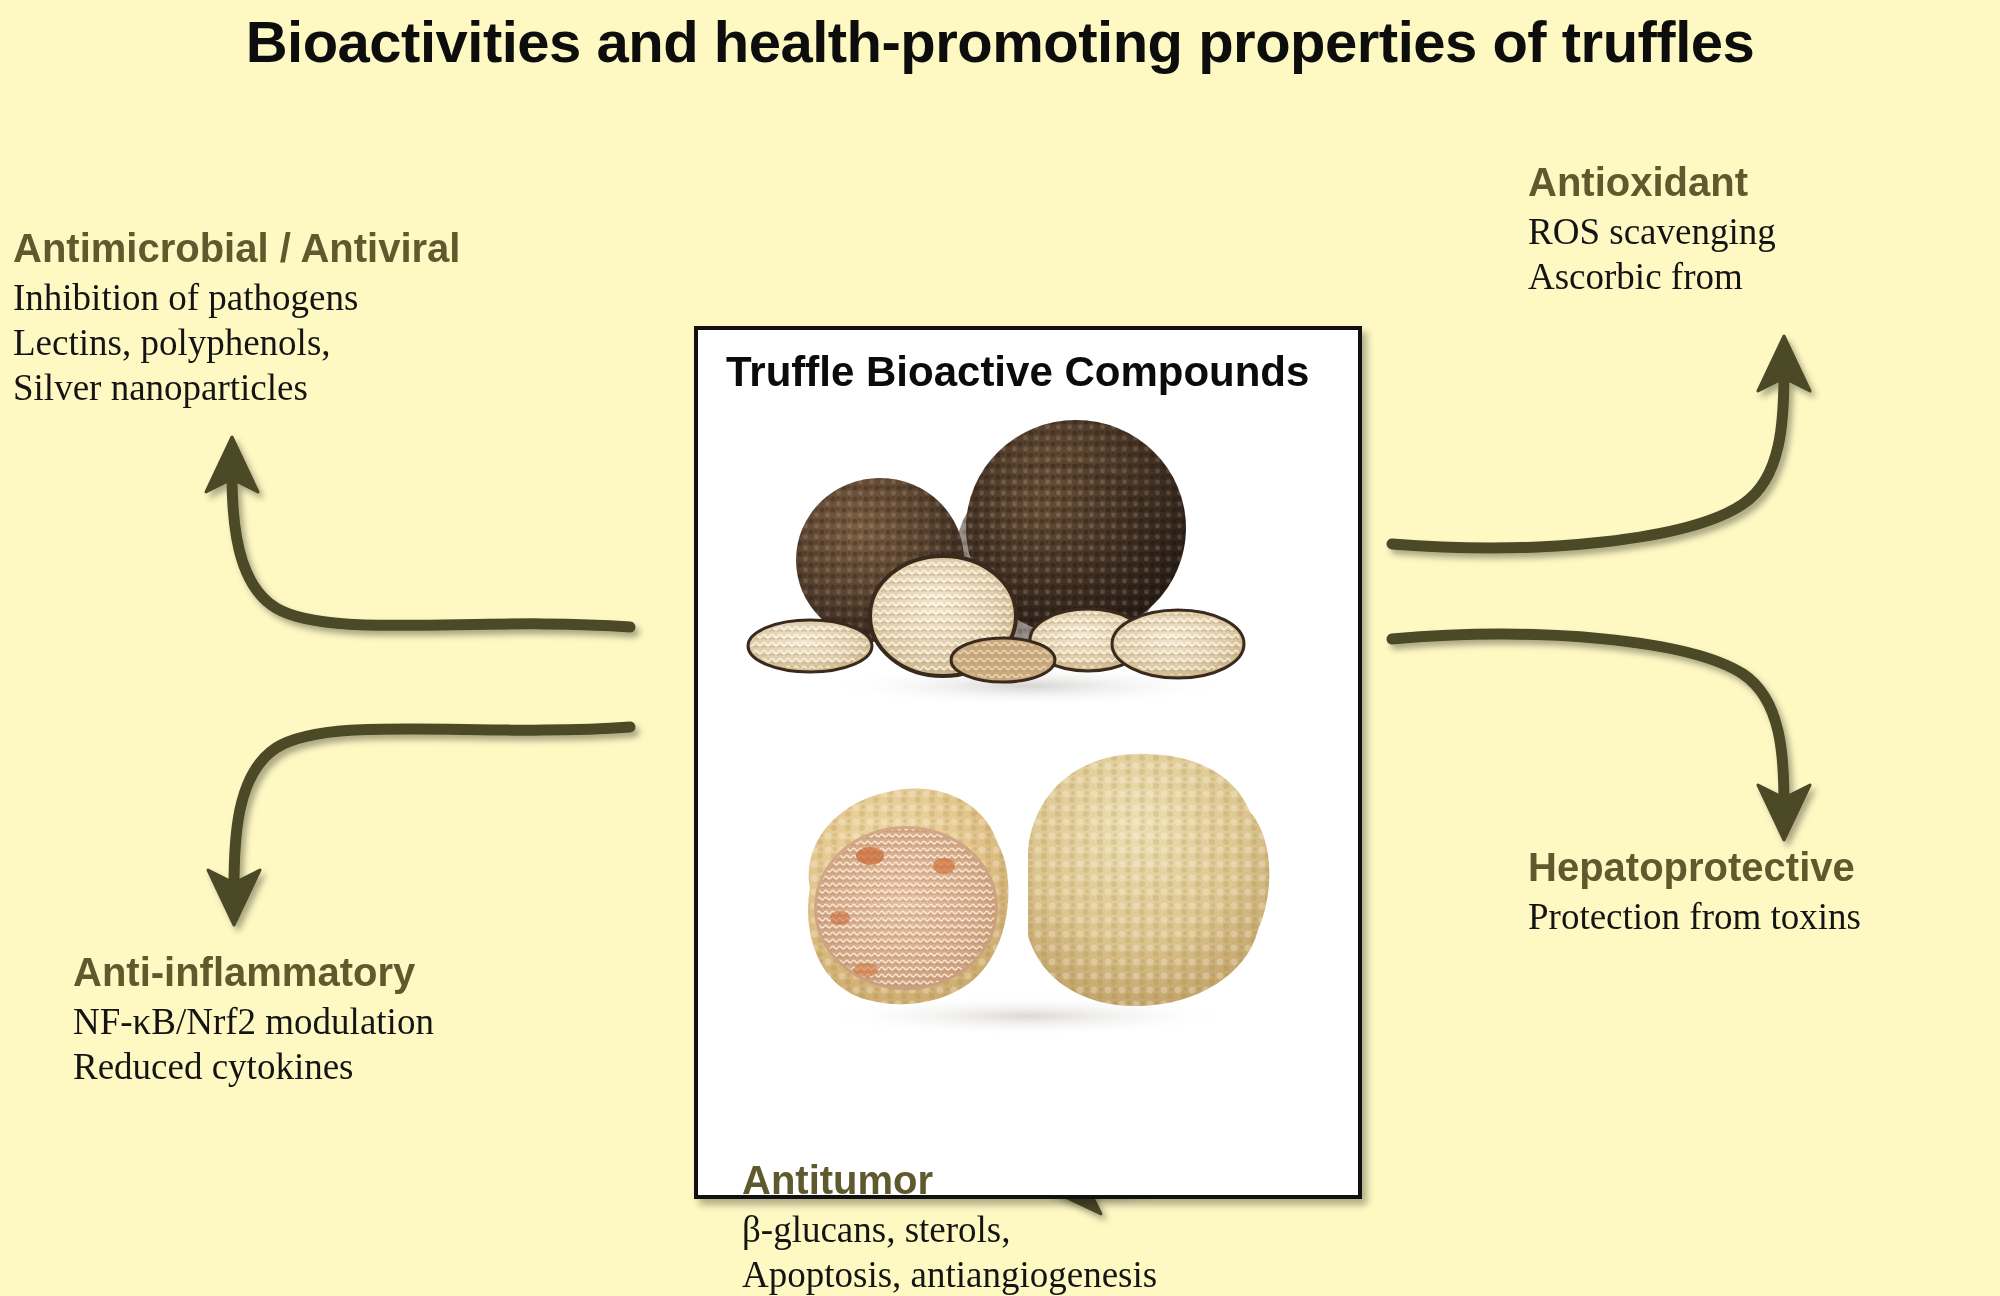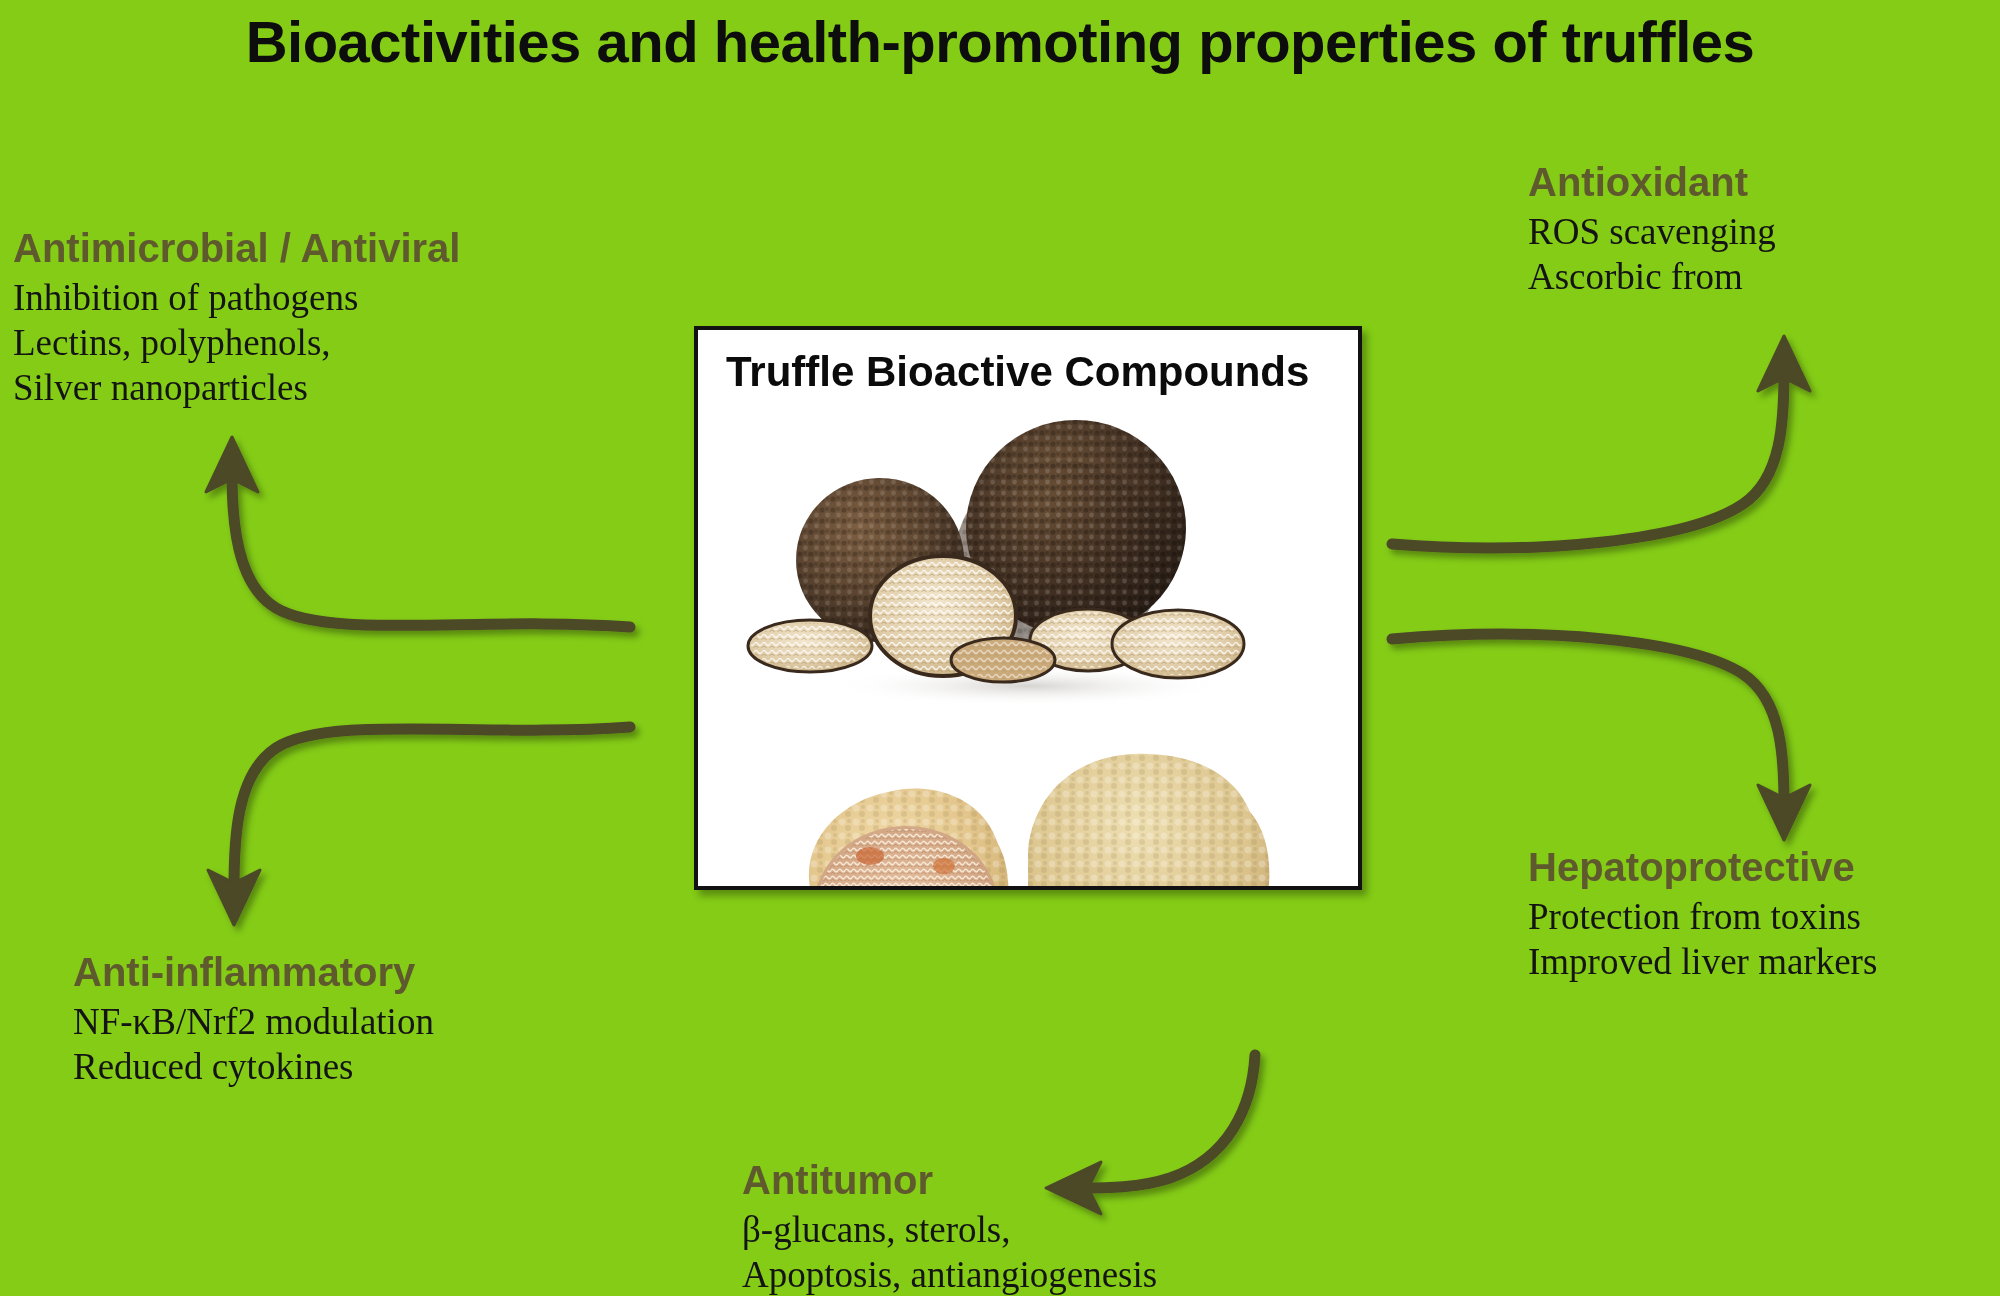--- a/index.html
+++ b/index.html
@@ -4,21 +4,21 @@
 <style>
   html, body {
     margin: 0;
     padding: 0;
     background: #ffffff;
   }
   #canvas {
     position: relative;
     width: 2000px;
     height: 1296px;
-    background: #84cc16;
+    background: #fef9c3;
     overflow: hidden;
     font-family: "Liberation Sans", sans-serif;
     -webkit-font-smoothing: antialiased;
   }
 
   
   #page-title {
     position: absolute;
     top: 8px;
     left: 0;
@@ -55,21 +55,21 @@
   #callout-antioxidant  { left: 1528px;  top: 160px; }
   #callout-hepatoprotective { left: 1528px; top: 845px; }
   #callout-antitumor    { left: 742px;   top: 1158px; }
 
   
   #center-panel {
     position: absolute;
     left: 694px;
     top: 326px;
     width: 668px;
-    height: 564px;
+    height: 873px;
     background: #ffffff;
     border: 4px solid #111111;
     box-sizing: border-box;
     box-shadow: 5px 6px 7px rgba(0,0,0,0.30);
     overflow: hidden;
   }
   #panel-title {
     position: absolute;
     left: 28px;
     top: 18px;
@@ -291,21 +291,20 @@
 
   <div class="callout" id="callout-antioxidant">
     <div class="c-head">Antioxidant</div>
     <div class="c-line">ROS scavenging</div>
     <div class="c-line">Ascorbic from</div>
   </div>
 
   <div class="callout" id="callout-hepatoprotective">
     <div class="c-head">Hepatoprotective</div>
     <div class="c-line">Protection from toxins</div>
-    <div class="c-line">Improved liver markers</div>
   </div>
 
   <div class="callout" id="callout-antitumor">
     <div class="c-head">Antitumor</div>
     <div class="c-line">β-glucans, sterols,</div>
     <div class="c-line">Apoptosis, antiangiogenesis</div>
   </div>
 
 </div>
 

